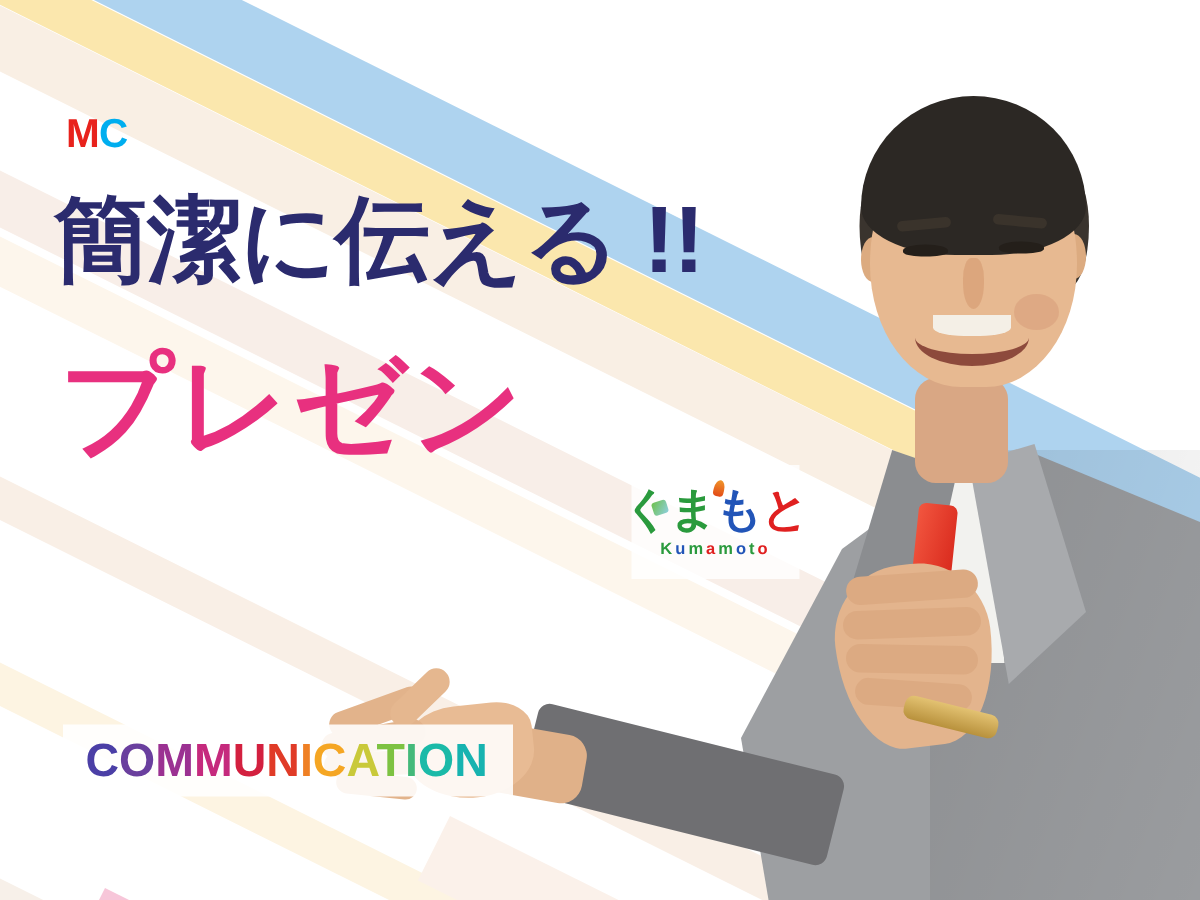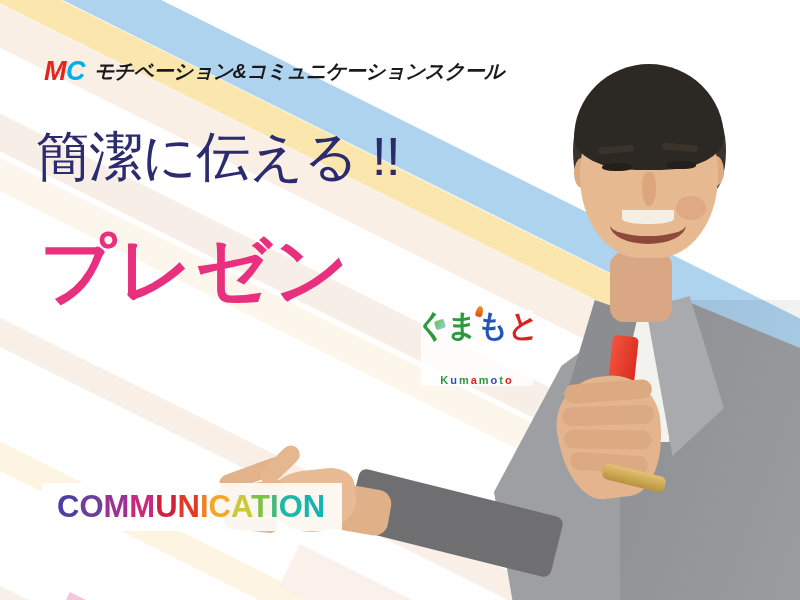--- a/index.html
+++ b/index.html
@@ -17,55 +17,55 @@
   .bg{position:absolute;inset:0;overflow:hidden;background:#ffffff;}
   .stripe{
     position:absolute;
     transform-origin:0 0;
     transform:rotate(26.5deg);
     left:-260px;
   }
 
   
   .brandrow{
-    position:absolute;left:44px;top:56px;
-    display:flex;align-items:center;white-space:nowrap;font-style:italic;
+    position:absolute;left:44px;top:74px;
+    display:flex;align-items:flex-end;white-space:nowrap;
   }
   .mc{
     font-size:27px;font-weight:bold;letter-spacing:-0.5px;
     font-family:"Liberation Sans",sans-serif;
   }
   .mc-m{color:#e8221c;}
   .mc-c{color:#00aeef;}
   .brandname{
     margin-left:9px;font-size:20px;font-weight:bold;color:#1a1a1a;
     letter-spacing:-0.6px;
   }
 
   
   .headline{
     position:absolute;left:36px;top:129px;
-    font-size:54px;font-weight:normal;color:#2b2b6e;
+    font-size:63px;font-weight:bold;color:#2b2b6e;
     letter-spacing:-1px;white-space:nowrap;line-height:1;
   }
 
   
   .pinkline{
     position:absolute;left:40px;
     font-size:74px;font-weight:bold;color:#e8307f;
     letter-spacing:2px;white-space:nowrap;line-height:1;
   }
   .pink1{top:233px;}
   .pink2{top:348px;}
 
   
   .kuma{
     position:absolute;left:421px;top:310px;width:112px;height:76px;
     background:rgba(255,255,255,0.82);
-    display:flex;flex-direction:column;align-items:center;justify-content:space-between;
+    display:flex;flex-direction:column;align-items:center;justify-content:center;
   }
   .kuma-kana{
     font-size:31px;font-weight:bold;line-height:1;letter-spacing:-1px;
     white-space:nowrap;position:relative;
   }
   .kuma-flame{
     position:absolute;top:-4px;left:60px;width:7px;height:11px;
     background:linear-gradient(180deg,#f0952a,#e24a18);
     border-radius:60% 60% 45% 45%/70% 70% 30% 30%;
     transform:rotate(14deg);
@@ -268,21 +268,20 @@
     <div class="palm"></div>
     <div class="pf pf1"></div>
     <div class="pf pf2"></div>
     <div class="pf pf3"></div>
     <div class="pf pf4"></div>
     <div class="thumb"></div>
   </div>
 
   <div class="brandrow">
     <span class="mc"><span class="mc-m">M</span><span class="mc-c">C</span></span>
-    <span class="brandname">モチベーション&amp;コミュニケーションスクール</span>
   </div>
 
   <div class="headline">簡潔に伝える !!</div>
 
   <div class="pinkline pink1">プレゼン</div>
 
   <div class="kuma">
     <div class="kuma-kana" id="kuma-kana">
       <span style="color: rgb(42, 154, 61);">く</span><span style="color: rgb(42, 154, 61);">ま</span><span style="color: rgb(34, 85, 184);">も</span><span style="color: rgb(224, 32, 32);">と</span><span class="kuma-leaf"></span>
       <span class="kuma-flame"></span>

